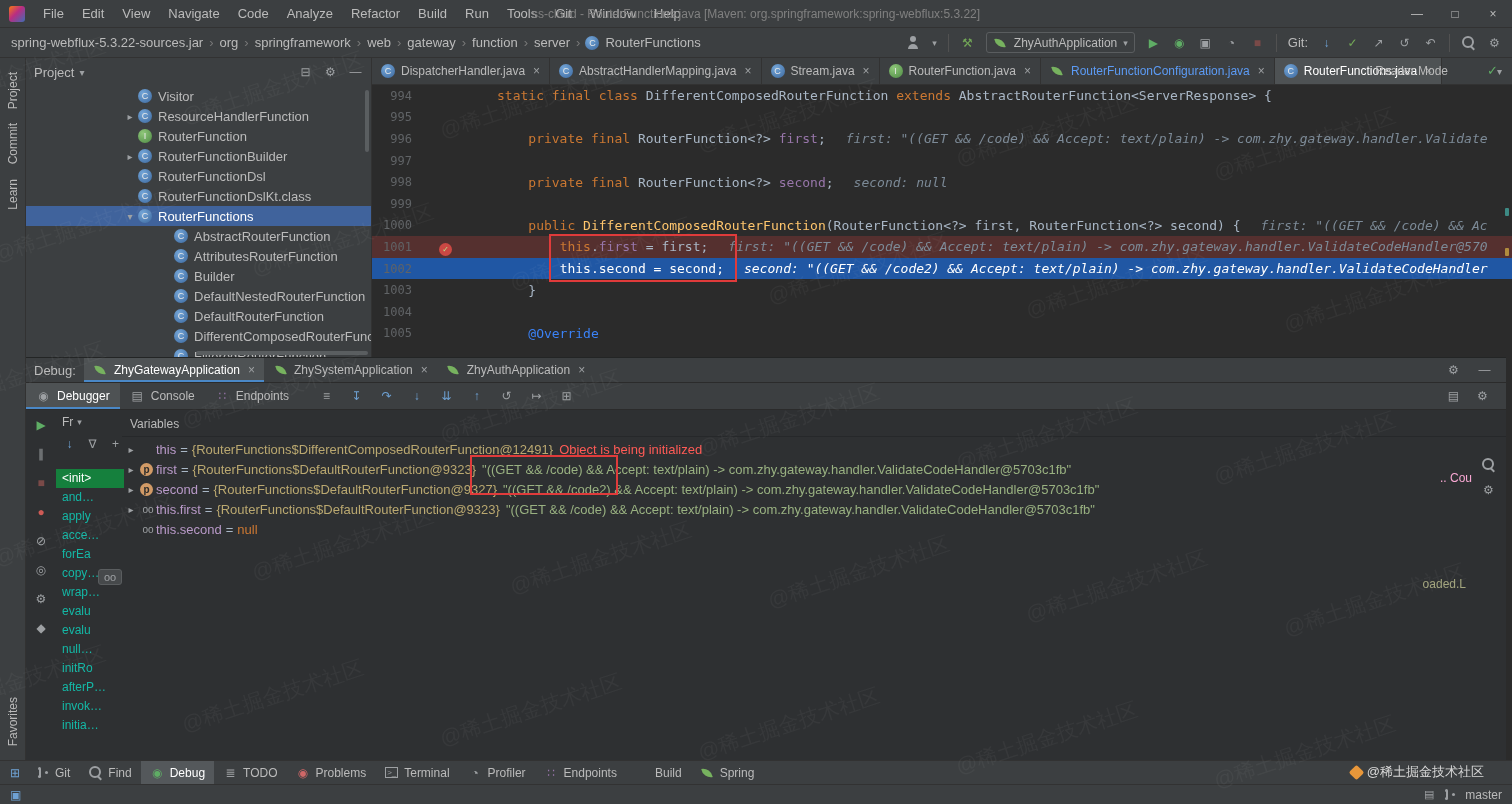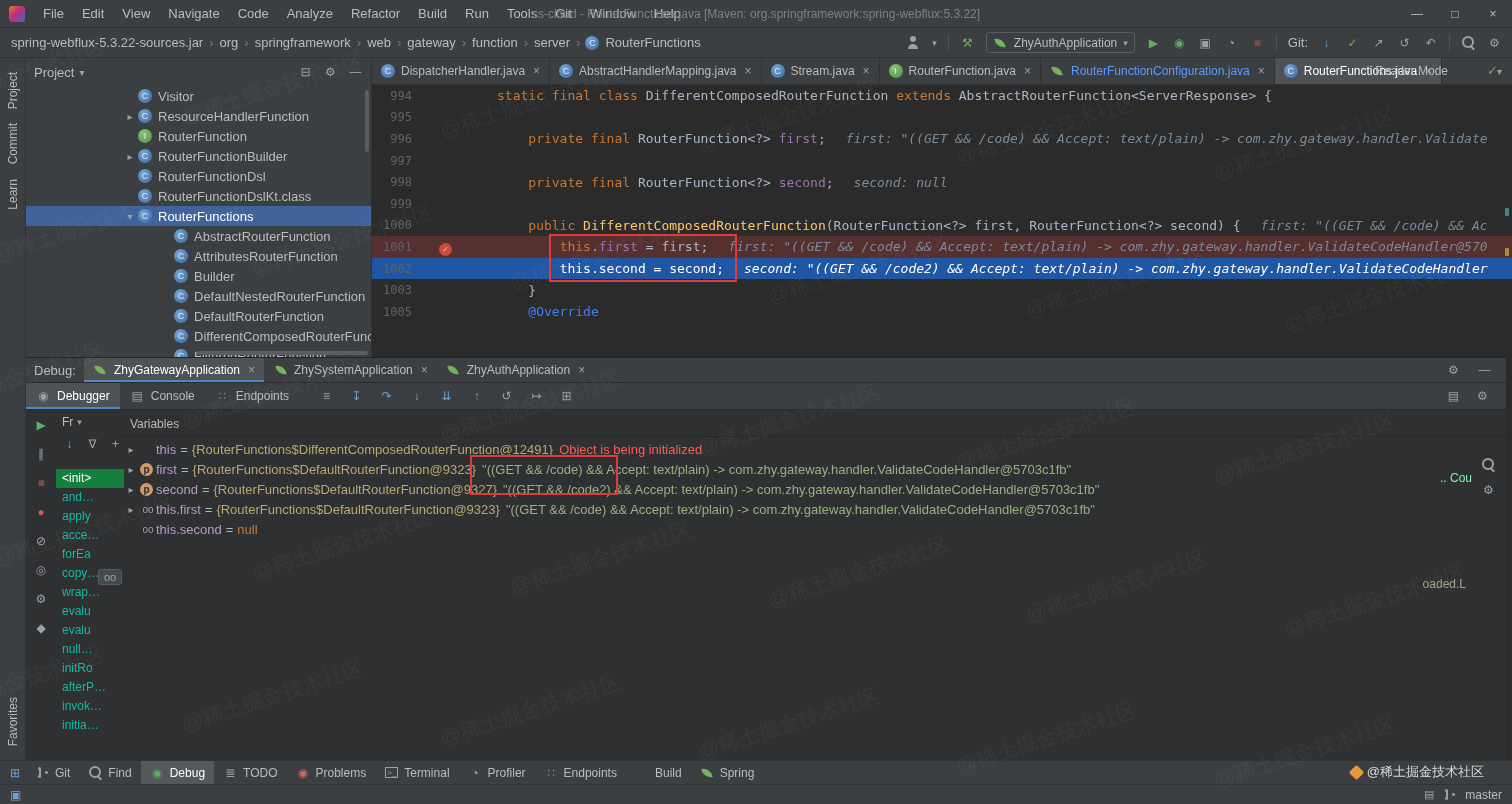--- a/index.html
+++ b/index.html
@@ -113,21 +113,21 @@
 .var-arrow{width:18px;text-align:center;color:#9da0a3;font-size:10px;flex:none}
 .var-badge{width:16px;text-align:center;font-size:10px;flex:none;color:#9da0a3}
 .var-badge.param{color:#2b2b2b;background:#d19a66;border-radius:50%;width:13px;height:13px;line-height:13px;margin-right:3px;font-weight:bold}
 .var-name{color:#b99ac9}
 .var-eq{color:#a9b7c6;padding:0 4px}
 .var-ref{color:#baa870;padding-right:6px}
 .var-val.string{color:#99b181}
 .var-val.error{color:#ff5b56}
 .var-val.keyword{color:#cc7832}
 .vars-tools{position:absolute;right:10px;top:46px;display:flex;flex-direction:column;gap:10px}
-.frag{position:absolute;font-size:12px;color:#86efac}
+.frag{position:absolute;font-size:12px;color:#f9a8d4}
 .frag1{right:34px;top:60px}
 .frag2{right:40px;top:166px;color:#a3a57e}
 
 
 .twbar{position:absolute;left:0;right:0;top:760px;height:24px;background:#3c3f41;border-top:1px solid #323232;display:flex;align-items:center;font-size:12px;padding-left:4px;z-index:5}
 .tw-toggle{width:22px;text-align:center;color:#6ea1d3;font-size:12px}
 .tw-item{display:flex;align-items:center;gap:5px;padding:0 9px;height:100%;color:#bbbbbb}
 .tw-item.active{background:#54585b;color:#ffffff}
 .statusline{position:absolute;left:0;right:0;top:784px;height:20px;background:#3c3f41;border-top:1px solid #323232;display:flex;align-items:center;font-size:12px;color:#bbbbbb;padding:0 10px;gap:8px;z-index:5}
 .status-right{margin-left:auto;display:flex;align-items:center;gap:8px}
@@ -353,20 +353,21 @@
         <div class="eline"><span class="gutter">994</span><span class="code"><span class="tok-kw">static final class </span><span class="tok-plain">DifferentComposedRouterFunction </span><span class="tok-kw">extends </span><span class="tok-plain">AbstractRouterFunction&lt;ServerResponse&gt; {</span></span></div>
         <div class="eline"><span class="gutter">995</span><span class="code"></span></div>
         <div class="eline"><span class="gutter">996</span><span class="code"><span class="tok-plain">    </span><span class="tok-kw">private final </span><span class="tok-plain">RouterFunction&lt;?&gt; </span><span class="tok-field">first</span><span class="tok-plain">;</span><span class="hint">first: "((GET &amp;&amp; /code) &amp;&amp; Accept: text/plain) -&gt; com.zhy.gateway.handler.Validate</span></span></div>
         <div class="eline"><span class="gutter">997</span><span class="code"></span></div>
         <div class="eline"><span class="gutter">998</span><span class="code"><span class="tok-plain">    </span><span class="tok-kw">private final </span><span class="tok-plain">RouterFunction&lt;?&gt; </span><span class="tok-field">second</span><span class="tok-plain">;</span><span class="hint">second: null</span></span></div>
         <div class="eline"><span class="gutter">999</span><span class="code"></span></div>
         <div class="eline"><span class="gutter">1000</span><span class="code"><span class="tok-plain">    </span><span class="tok-kw">public </span><span class="tok-method">DifferentComposedRouterFunction</span><span class="tok-plain">(RouterFunction&lt;?&gt; first, RouterFunction&lt;?&gt; second) {</span><span class="hint">first: "((GET &amp;&amp; /code) &amp;&amp; Ac</span></span></div>
         <div class="eline bp"><span class="gutter">1001<span class="bp-dot">✓</span></span><span class="code"><span class="tok-plain">        </span><span class="tok-kw">this</span><span class="tok-plain">.</span><span class="tok-field">first</span><span class="tok-plain"> = first;</span><span class="hint">first: "((GET &amp;&amp; /code) &amp;&amp; Accept: text/plain) -&gt; com.zhy.gateway.handler.ValidateCodeHandler@570</span></span></div>
         <div class="eline exec"><span class="gutter">1002</span><span class="code"><span class="tok-plain">        </span><span class="tok-kw">this</span><span class="tok-plain">.</span><span class="tok-field">second</span><span class="tok-plain"> = second;</span><span class="hint">second: "((GET &amp;&amp; /code2) &amp;&amp; Accept: text/plain) -&gt; com.zhy.gateway.handler.ValidateCodeHandler</span></span></div>
         <div class="eline"><span class="gutter">1003</span><span class="code"><span class="tok-plain">    }</span></span></div>
+        <div class="eline"><span class="gutter">1004</span><span class="code"></span></div>
         <div class="eline"><span class="gutter">1005</span><span class="code"><span class="tok-plain">    </span><span class="tok-ann">@Override</span></span></div>
       </div>
     <div class="reader-mode">Reader Mode</div>
     <div class="inspect-ok">✓</div>
     <div class="editor-hscroll"></div>
     <div class="stripe-mark" style="top:150px;background:#3d8a84"></div>
     <div class="stripe-mark" style="top:190px;background:#b08c3e"></div>
   </div>
 
   <div class="debug">

